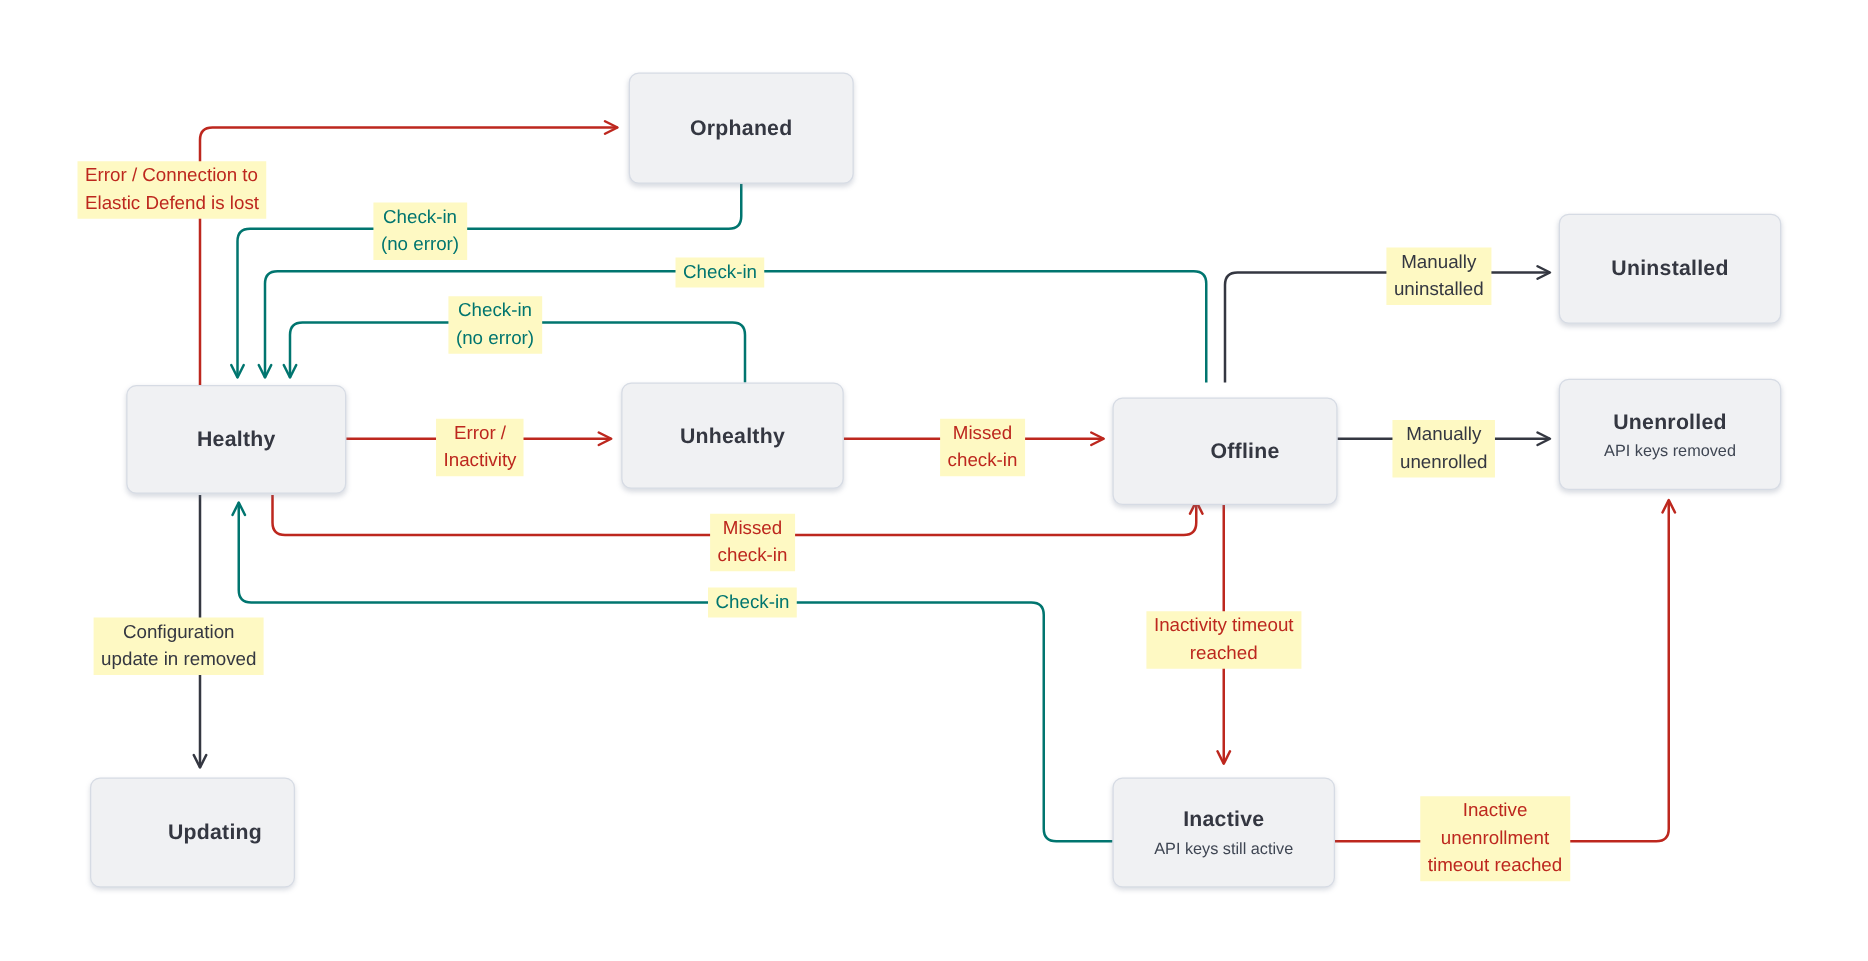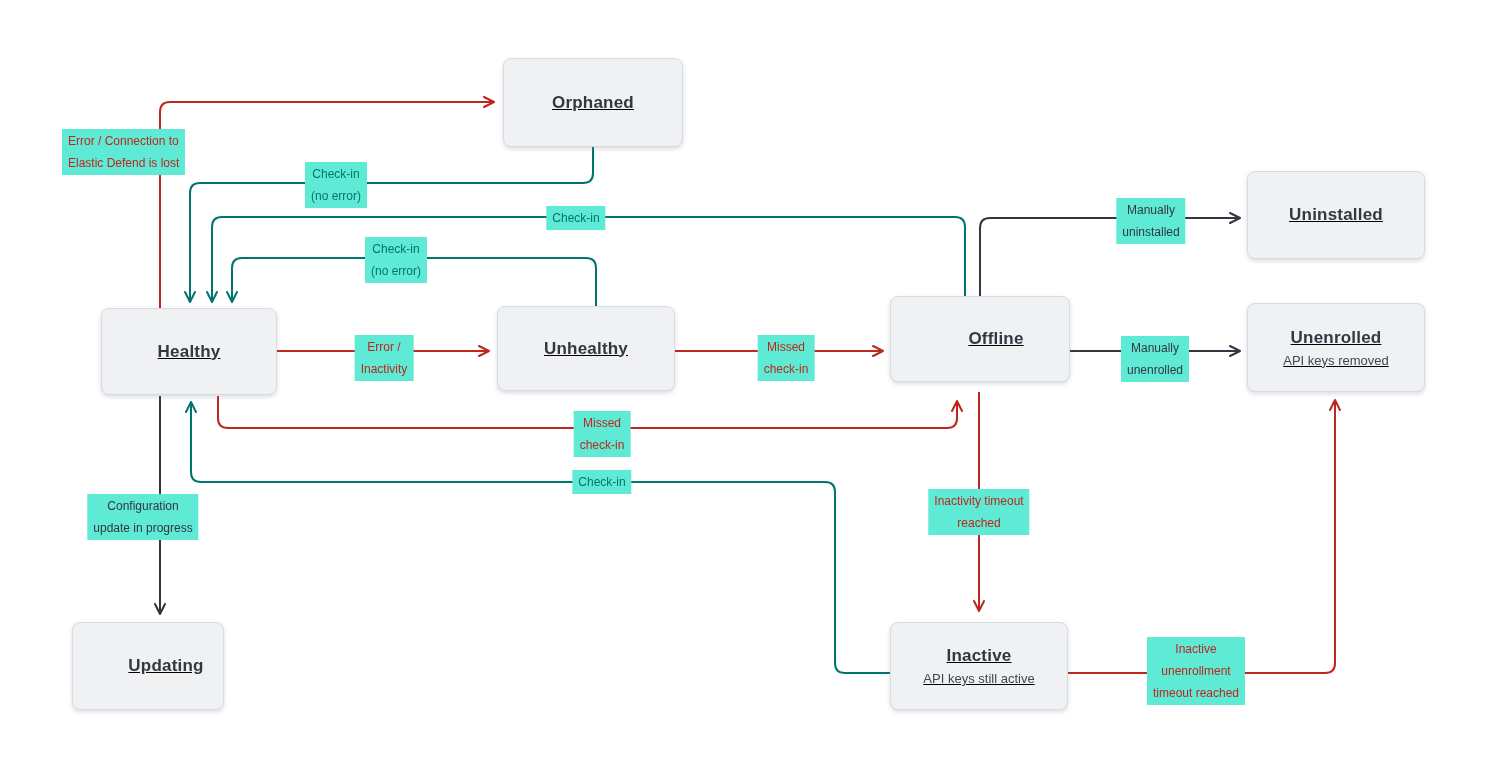--- a/index.html
+++ b/index.html
@@ -26,34 +26,33 @@
   .node{
     position:absolute;
     box-sizing:border-box;
     background:var(--node-bg);
     border:1.5px solid var(--node-border);
     border-radius:8px;
     box-shadow:0 2px 4px rgba(120,130,150,.28);
     display:flex;flex-direction:column;
     align-items:center;justify-content:center;
     text-align:center;
-    text-decoration:underline;
   }
   .node .title{
     font-size:17px;font-weight:700;color:var(--neutral);
     letter-spacing:.2px;
   }
   .node .subtitle{
     font-size:13px;font-weight:400;color:var(--subtitle);
     margin-top:5px;
   }
   .edge-label{
     position:absolute;
-    background:#5eead4;
-    font-size:12px;line-height:22px;
+    background:#fef9c3;
+    font-size:15px;line-height:22px;
     text-align:center;
     padding:1px 6px;
     white-space:nowrap;
   }
   .edge-label.centered{transform:translateX(-50%);}
   .edge-label span{display:block;}
   .c-error{color:var(--error);}
   .c-success{color:var(--success);}
   .c-neutral{color:var(--neutral);text-align:center;}
   .left-aligned{text-align:left;}
@@ -96,28 +95,28 @@
   </div>
   <div class="node" style="left:1247px;top:171px;width:178px;height:88px;">
     <span class="title">Uninstalled</span>
   </div>
   <div class="node" style="left:101px;top:308px;width:176px;height:87px;">
     <span class="title">Healthy</span>
   </div>
   <div class="node" style="left:497px;top:306px;width:178px;height:85px;text-align:center;">
     <span class="title">Unhealthy</span>
   </div>
-  <div class="node" style="left:890px;top:296px;width:180px;height:86px;padding-left:32px;">
+  <div class="node" style="left:890px;top:318px;width:180px;height:86px;padding-left:32px;">
     <span class="title">Offline</span>
   </div>
   <div class="node" style="left:1247px;top:303px;width:178px;height:89px;">
     <span class="title">Unenrolled</span>
     <span class="subtitle">API keys removed</span>
   </div>
-  <div class="node" style="left:72px;top:622px;width:152px;height:88px;padding-left:36px;">
+  <div class="node" style="left:72px;top:622px;width:164px;height:88px;padding-left:36px;">
     <span class="title">Updating</span>
   </div>
   <div class="node" style="left:890px;top:622px;width:178px;height:88px;">
     <span class="title">Inactive</span>
     <span class="subtitle">API keys still active</span>
   </div>
 
   <div class="edge-label c-error left-aligned" style="left:62px;top:129px;">
     <span>Error / Connection to</span>
     <span>Elastic Defend is lost</span>
@@ -148,21 +147,21 @@
   <div class="edge-label c-neutral centered" style="left:1155px;top:336px;">
     <span>Manually</span>
     <span>unenrolled</span>
   </div>
   <div class="edge-label c-error centered" style="left:602px;top:411px;">
     <span>Missed</span>
     <span>check-in</span>
   </div>
   <div class="edge-label c-neutral centered" style="left:143px;top:494px;">
     <span>Configuration</span>
-    <span>update in progress</span>
+    <span>update in removed</span>
   </div>
   <div class="edge-label c-success centered" style="left:602px;top:470px;">
     <span>Check-in</span>
   </div>
   <div class="edge-label c-error centered" style="left:979px;top:489px;">
     <span>Inactivity timeout</span>
     <span>reached</span>
   </div>
   <div class="edge-label c-error centered" style="left:1196px;top:637px;">
     <span>Inactive</span>

